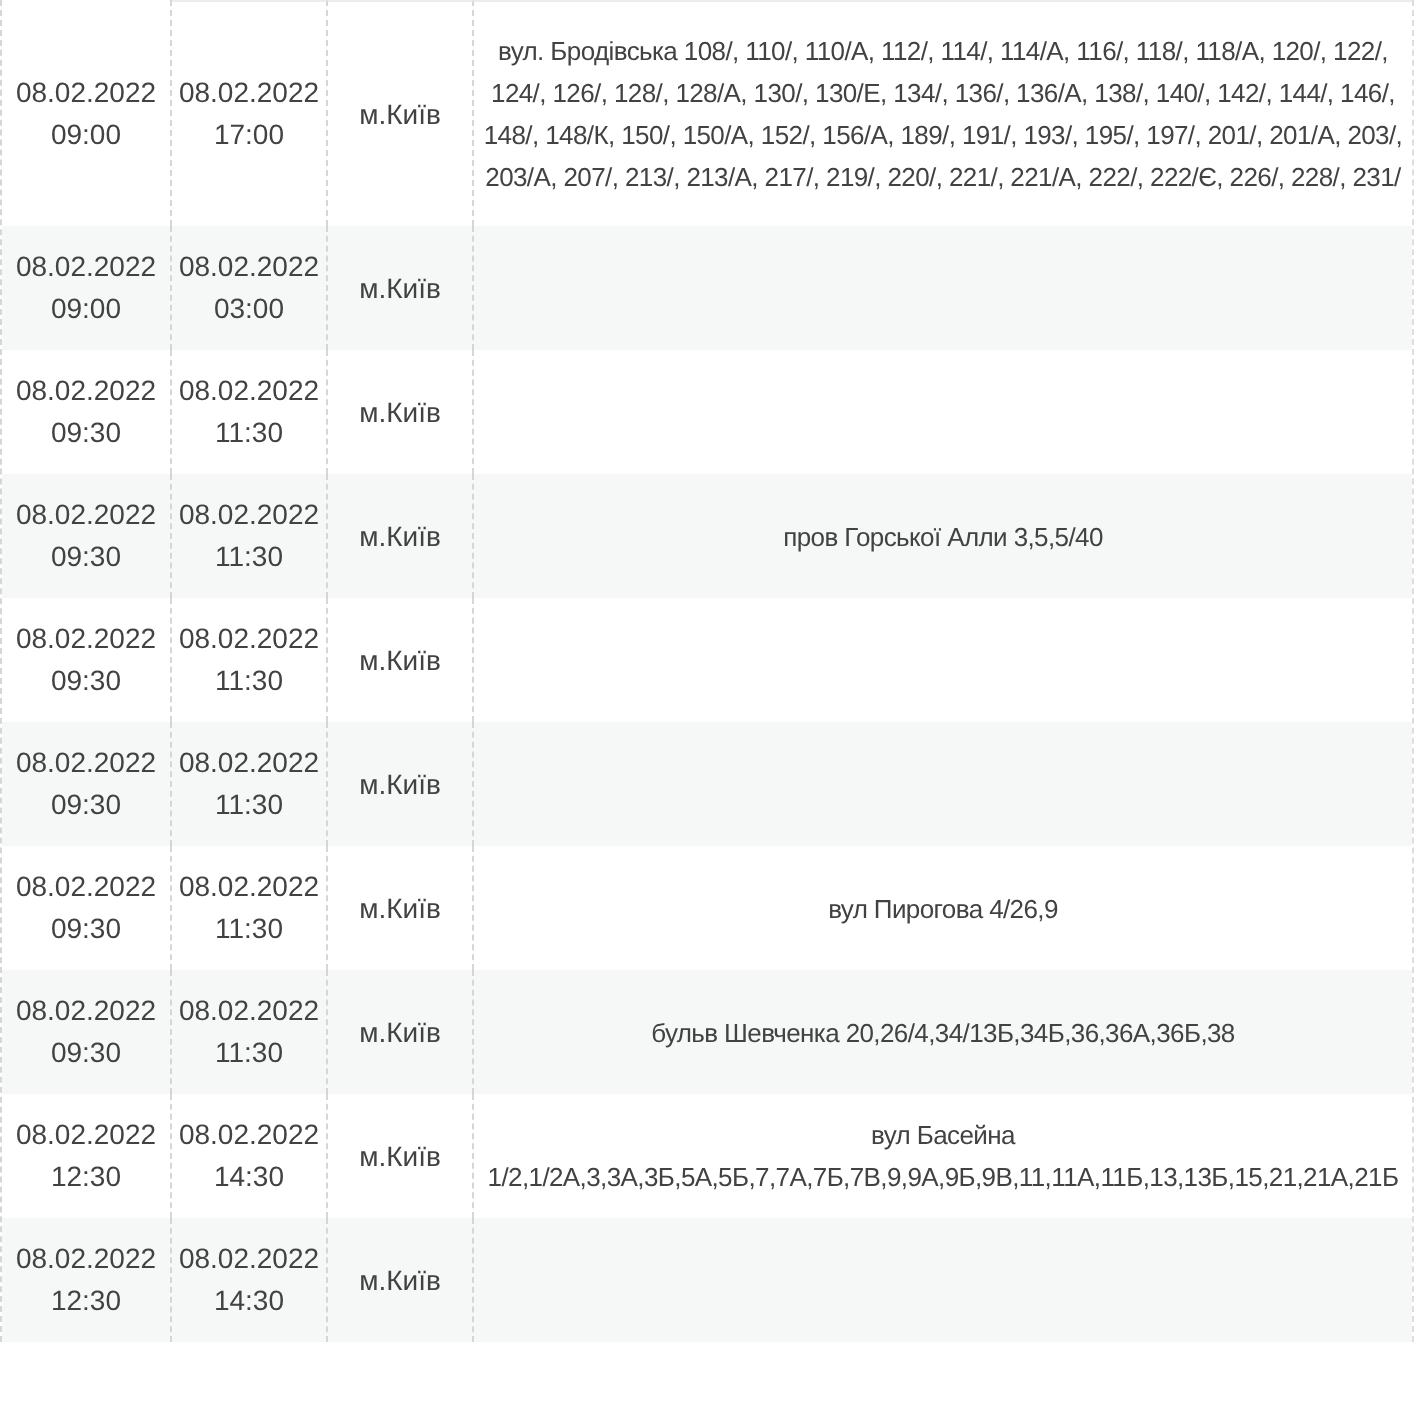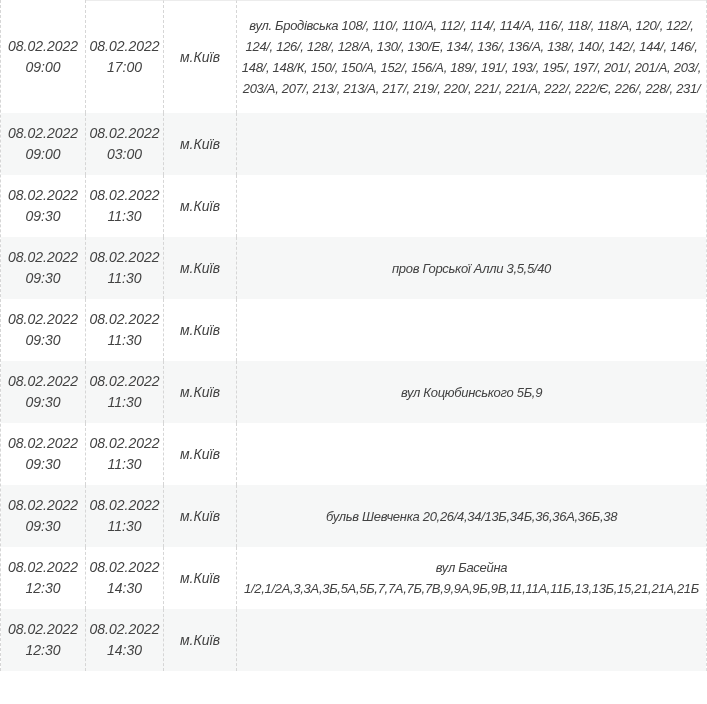--- a/index.html
+++ b/index.html
@@ -22,21 +22,20 @@
   .row:nth-child(even) { background: #f6f7f7; }
   .cell {
     display: flex;
     flex-direction: column;
     justify-content: center;
     align-items: center;
     text-align: center;
     padding: 6px 6px;
     font-size: 14px;
     line-height: 21px;
-    font-style: italic;
   }
   .c-start { width: 85px; border-right: 1px dashed #d6d6d6; }
   .c-end   { width: 78px; border-right: 1px dashed #d6d6d6; }
   .c-region{ width: 73px; border-right: 1px dashed #d6d6d6; }
   .c-addr  {
     flex: 1;
     font-size: 13px;
     letter-spacing: -0.3px;
     line-height: 21px;
     padding: 6px 4px;
@@ -132,36 +131,36 @@
       <span>08.02.2022</span>
       <span>09:30</span>
     </div>
     <div class="cell c-end">
       <span>08.02.2022</span>
       <span>11:30</span>
     </div>
     <div class="cell c-region">
       <span>м.Київ</span>
     </div>
-    <div class="cell c-addr">
-      <span>вул Коцюбинського 5Б,9</span>
-    </div>
-  </div>
-
-  <div class="row">
-    <div class="cell c-start">
-      <span>08.02.2022</span>
-      <span>09:30</span>
-    </div>
-    <div class="cell c-end">
-      <span>08.02.2022</span>
-      <span>11:30</span>
-    </div>
-    <div class="cell c-region">
-      <span>м.Київ</span>
+  </div>
+
+  <div class="row">
+    <div class="cell c-start">
+      <span>08.02.2022</span>
+      <span>09:30</span>
+    </div>
+    <div class="cell c-end">
+      <span>08.02.2022</span>
+      <span>11:30</span>
+    </div>
+    <div class="cell c-region">
+      <span>м.Київ</span>
+    </div>
+    <div class="cell c-addr">
+      <span>вул Пирогова 4/26,9</span>
     </div>
   </div>
 
   <div class="row">
     <div class="cell c-start">
       <span>08.02.2022</span>
       <span>09:30</span>
     </div>
     <div class="cell c-end">
       <span>08.02.2022</span>

